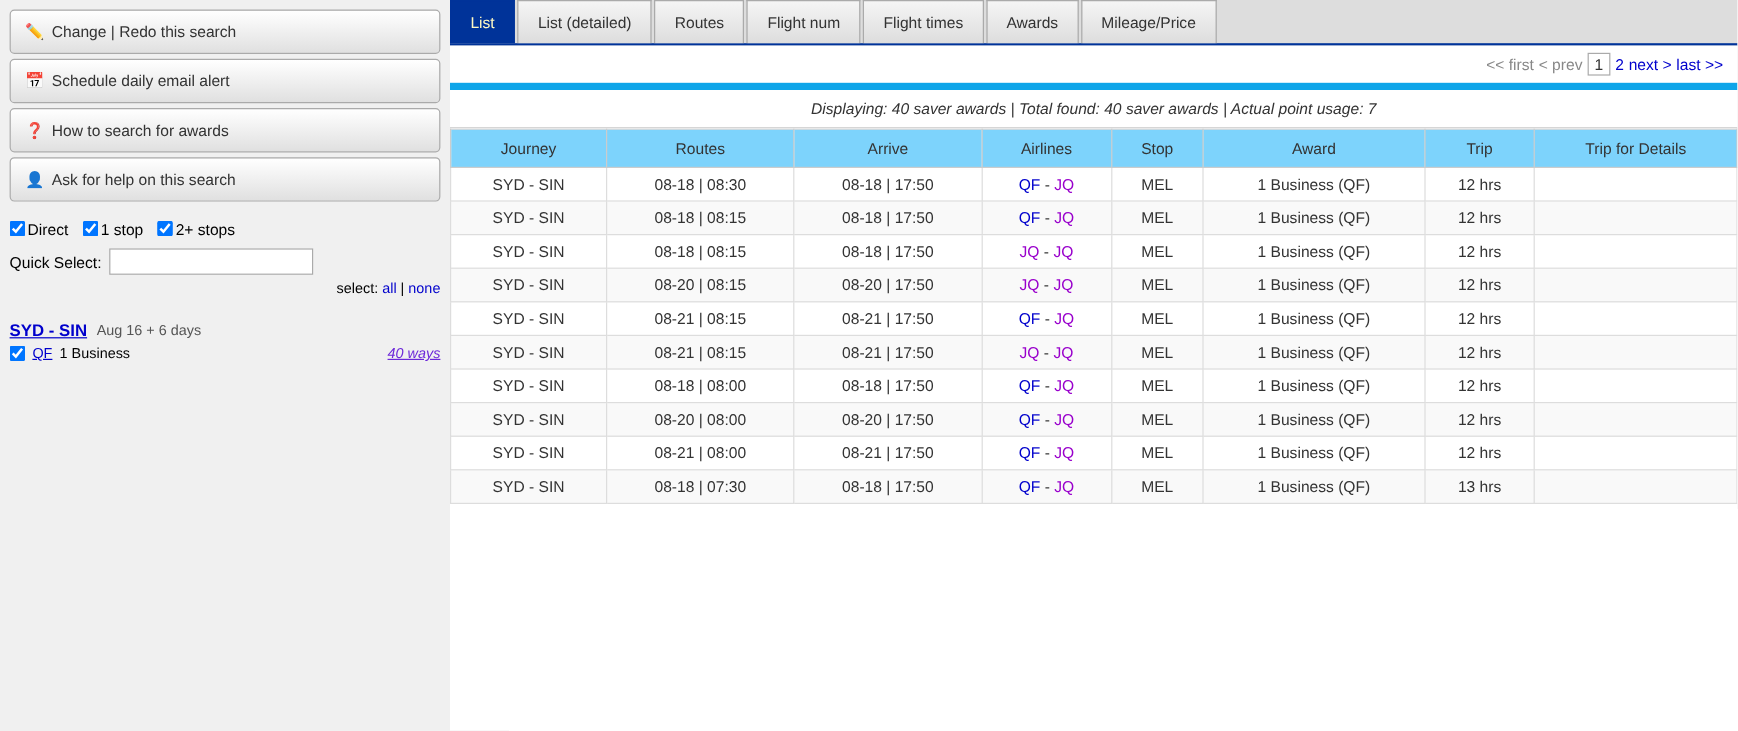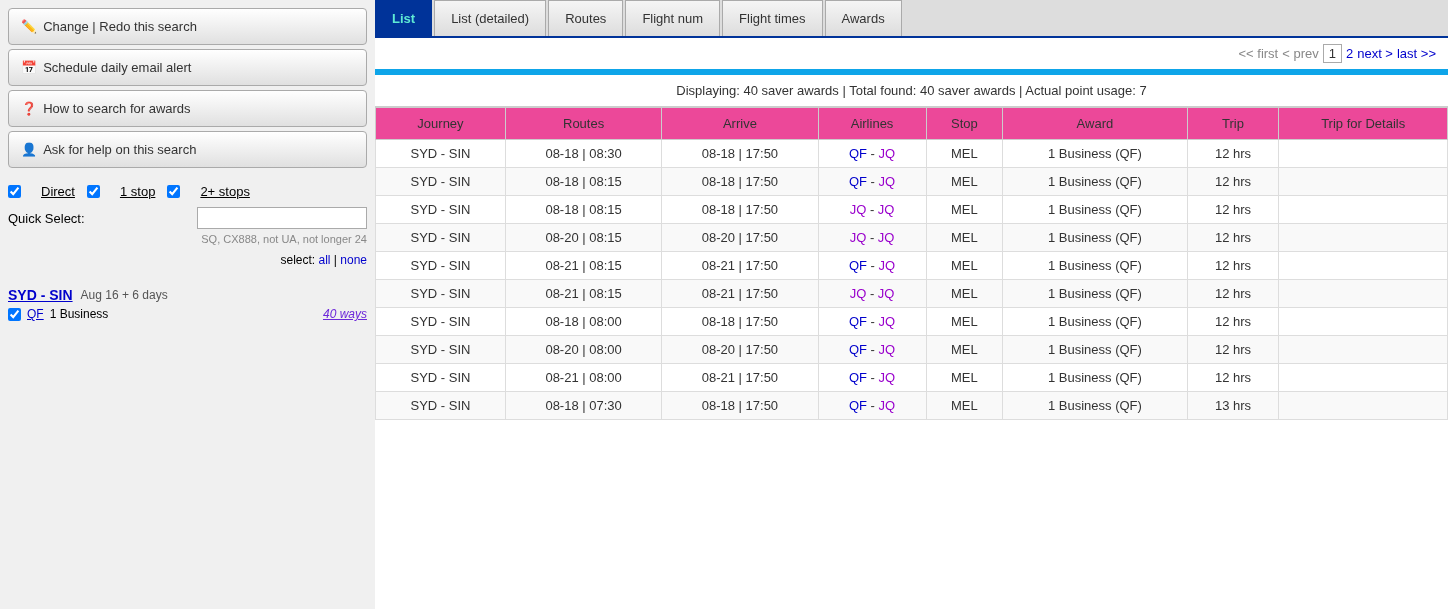--- a/index.html
+++ b/index.html
@@ -27,22 +27,22 @@
       cursor: pointer;
       font-size: 13px;
       color: #333;
       text-align: left;
       width: 100%;
     }
 
     .view-settings { margin-top: 8px; padding: 4px 0; }
     .view-settings-title { font-weight: bold; margin-bottom: 6px; font-size: 13px; }
     .checkboxes { display: flex; gap: 12px; align-items: center; margin-bottom: 8px; }
-    .checkboxes label { display: flex; align-items: center; gap: 20px; cursor: pointer; text-decoration: underline; }
-    .quick-select { display: flex; align-items: center; gap: 6px; margin-bottom: 4px; justify-content: space-between; }
+    .checkboxes label { display: flex; align-items: flex-start; gap: 2px; cursor: pointer; }
+    .quick-select { display: flex; align-items: center; gap: 6px; margin-bottom: 4px; }
     .quick-select input {
       width: 170px;
       border: 1px solid #aaa;
       padding: 3px 5px;
       font-size: 12px;
     }
     .quick-select-hint { color: #888; font-size: 11px; text-align: right; margin-bottom: 8px; }
     .select-links { text-align: right; margin-bottom: 8px; font-size: 12px; }
     .select-links a { color: #0000cc; text-decoration: none; }
 
@@ -65,23 +65,23 @@
       border: 1px solid #aaa;
       border-bottom: none;
       background: linear-gradient(to bottom, #f5f5f5, #ddd);
       color: #333;
       font-size: 13px;
       margin-right: 2px;
       white-space: nowrap;
     }
     .tab.active {
       background: #003399;
-      color: #5eead4;
+      color: #fef9c3;
       border-color: #003399;
-      font-weight: bold;
+      font-weight: normal;
     }
 
     
     .pagination {
       display: flex;
       justify-content: flex-end;
       align-items: center;
       padding: 6px 12px;
       gap: 4px;
       font-size: 13px;
@@ -97,26 +97,27 @@
     }
 
     
     .summary {
       text-align: center;
       padding: 8px;
       font-size: 13px;
       color: #333;
       background: white;
       border-bottom: 1px solid #ccc;
+      font-style: italic;
     }
 
     
     .table-container { flex: 1; overflow-y: auto; background: white; }
     table { width: 100%; border-collapse: collapse; font-size: 13px; }
-    thead tr { background: #ec4899; }
+    thead tr { background: #7dd3fc; }
     th {
       padding: 8px 10px;
       border: 1px solid #ccc;
       font-weight: normal;
       color: #333;
       text-align: center;
     }
     td {
       padding: 6px 10px;
       border: 1px solid #ddd;
@@ -160,21 +161,20 @@
         </label>
         <label>
           <input type="checkbox" checked="" style="">
           <span>2+ stops</span>
         </label>
       </div>
       <div class="quick-select">
         <span>Quick Select:</span>
         <input type="text" style="">
       </div>
-      <div class="quick-select-hint">SQ, CX888, not UA, not longer 24</div>
       <div class="select-links">
         <span>select:</span>
         <a href="#">all</a>
         <span> | </span>
         <a href="#">none</a>
       </div>
     </div>
 
     <div class="route-section">
       <div class="route-header">
@@ -192,20 +192,21 @@
 
   <div class="main">
 
     <div class="tabs">
       <div class="tab active">List</div>
       <div class="tab">List (detailed)</div>
       <div class="tab">Routes</div>
       <div class="tab">Flight num</div>
       <div class="tab">Flight times</div>
       <div class="tab">Awards</div>
+      <div class="tab">Mileage/Price</div>
     </div>
 
     <div class="pagination">
       <span>&lt;&lt; first</span>
       <span>&lt; prev</span>
       <span class="current-page">1</span>
       <a href="#">2</a>
       <a href="#">next &gt;</a>
       <a href="#">last &gt;&gt;</a>
     </div>

